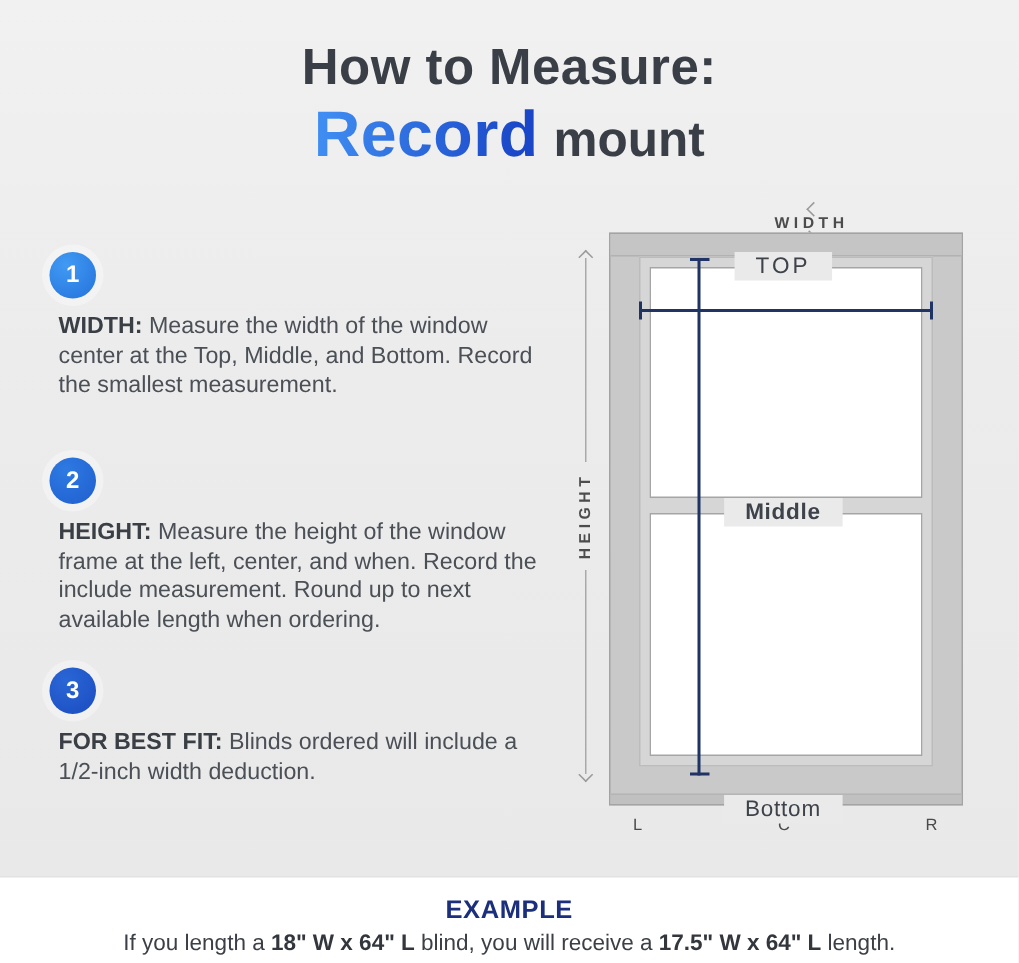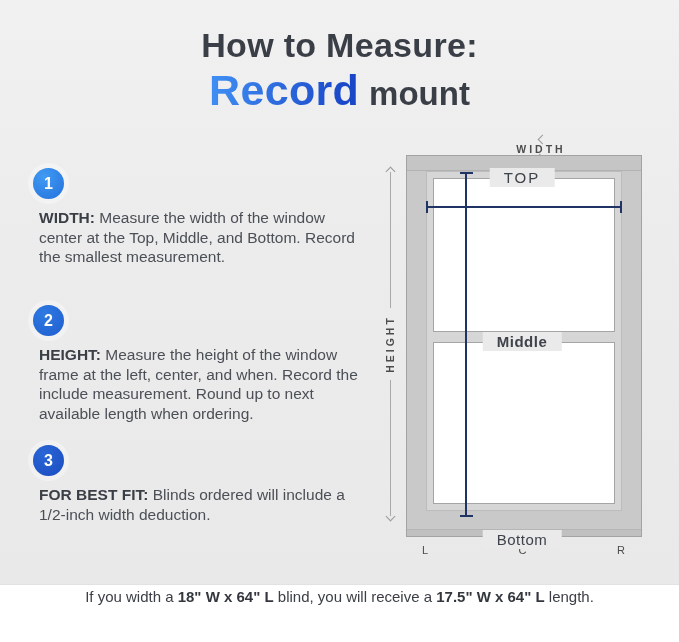--- a/index.html
+++ b/index.html
@@ -177,16 +177,17 @@
     <div class="lcr">
       <span>L</span>
       <span>C</span>
       <span>R</span>
     </div>
 
   </div>
 </div>
 
 <div class="example-band">
+  <div class="example-heading">EXAMPLE</div>
   <div class="example-text">
-    <span>If you width a </span><span class="b">18" W x 64" L</span><span> blind, you will receive a </span><span class="b">17.5" W x 64" L</span><span> length.</span>
+    <span>If you length a </span><span class="b">18" W x 64" L</span><span> blind, you will receive a </span><span class="b">17.5" W x 64" L</span><span> length.</span>
   </div>
 </div>
 
 </body></html>

